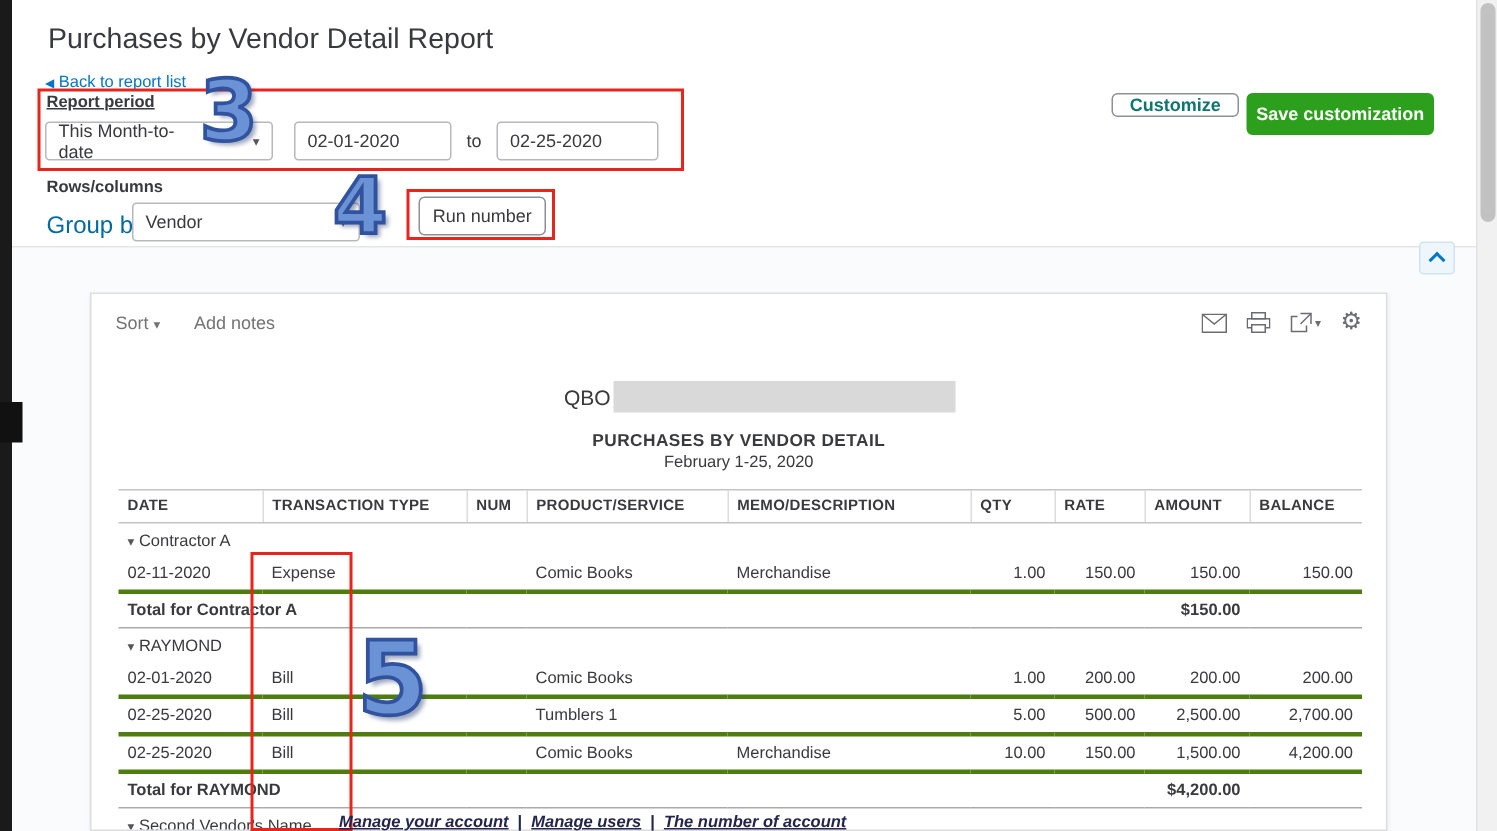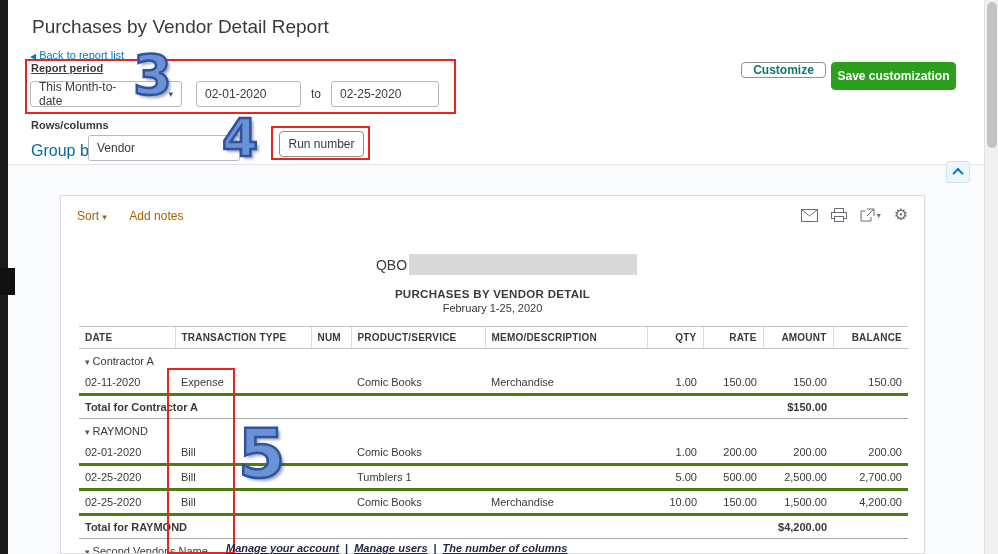--- a/index.html
+++ b/index.html
@@ -44,38 +44,38 @@
 
   .collapse-up { position:absolute; left:946px; top:161px; width:24px; height:22px; background:#eef6fc;
                  border:1px solid #cfe4f3; border-radius:3px; display:flex; align-items:center; justify-content:center; cursor:pointer; z-index:8;}
   .collapse-up .chev { width:8px; height:8px; border-left:2px solid #0077c5; border-top:2px solid #0077c5;
                        transform:rotate(45deg) translate(1px,1px); }
 
   
   .report-card { position:absolute; left:60px; top:195px; width:865px; height:359px; background:#fff;
                  border:1px solid #dcdde0; box-shadow:0 1px 3px rgba(0,0,0,.07); overflow:hidden; z-index:2; }
   .card-toolbar { display:flex; justify-content:space-between; align-items:center; padding:10px 16px 2px 16px; }
-  .tool-link { color:#a16207; font-size:12px; margin-right:18px; cursor:pointer;text-align:right; }
+  .tool-link { color:#737373; font-size:12px; margin-right:18px; cursor:pointer;text-align:right; }
   .tool-link .caret { font-size:9px; }
   .toolbar-icons { display:flex; align-items:center; gap:13px; color:#6b6c72; }
   .toolbar-icons .ticon { display:inline-flex; align-items:center; cursor:pointer; }
   .gear-glyph { font-size:16px; line-height:1; color:#6b6c72; }
   .exp-caret { font-size:8px; color:#6b6c72; margin-left:2px; }
 
   .company-row { display:flex; justify-content:center; align-items:center; margin-top:28px; transform:translateX(14px); }
   .company-prefix { font-size:14px; color:#393a3d; }
   .redacted { width:228px; height:21px; background:#d9d9d9; margin-left:2px; }
   .report-title { text-align:center; font-size:11.5px; font-weight:bold; margin-top:13px; letter-spacing:.3px; }
   .report-subtitle { text-align:center; font-size:11px; margin-top:2px; }
 
   table.report { width:829px; margin:12px 18px 0 18px; border-collapse:collapse; table-layout:fixed; font-size:11px; }
   table.report th { font-size:10px; font-weight:bold; text-align:left; padding:5px 6px;
                     border-top:1px solid #c3c3c3; border-bottom:1px solid #c3c3c3; color:#393a3d; letter-spacing:.2px; }
   table.report th + th { border-left:1px solid #dcdcdc; }
-  table.report th.num { text-align:right; }
+  table.report th.num { text-align:left; }
   table.report td { padding:5px 6px; color:#393a3d; }
   table.report td.num { text-align:right; }
   tr.data-row td { border-bottom:3px solid #4d7c0f; }
   tr.group-row td { padding-top:6px; padding-bottom:4px; }
   tr.group-row .gcaret { font-size:9px; color:#55565a; cursor:pointer; }
   tr.total-row td { font-weight:bold; border-top:1px solid #a9a9a9; border-bottom:1px solid #a9a9a9; }
 
   
   .red-box { position:absolute; border:2px solid #e8251d; background:transparent; pointer-events:none; z-index:30; }
   .period-red-box { left:25px; top:59px; width:431px; height:55px; }
@@ -294,20 +294,20 @@
 
   <div class="red-box period-red-box"></div>
   <div class="red-box run-red-box"></div>
   <div class="red-box col-red-box"></div>
 
   <div class="step-num step-3">3</div>
   <div class="step-num step-4">4</div>
   <div class="step-num step-5">5</div>
 
   <div class="footer-partial">
-    <span class="flink">Manage your account</span><span class="sep">|</span><span class="flink">Manage users</span><span class="sep">|</span><span class="flink">The number of columns</span>
+    <span class="flink">Manage your account</span><span class="sep">|</span><span class="flink">Manage users</span><span class="sep">|</span><span class="flink">The number of account</span>
   </div>
 
   <div class="scrollbar">
     <div class="scroll-thumb"></div>
   </div>
 
 </div>
 
 </body></html>

